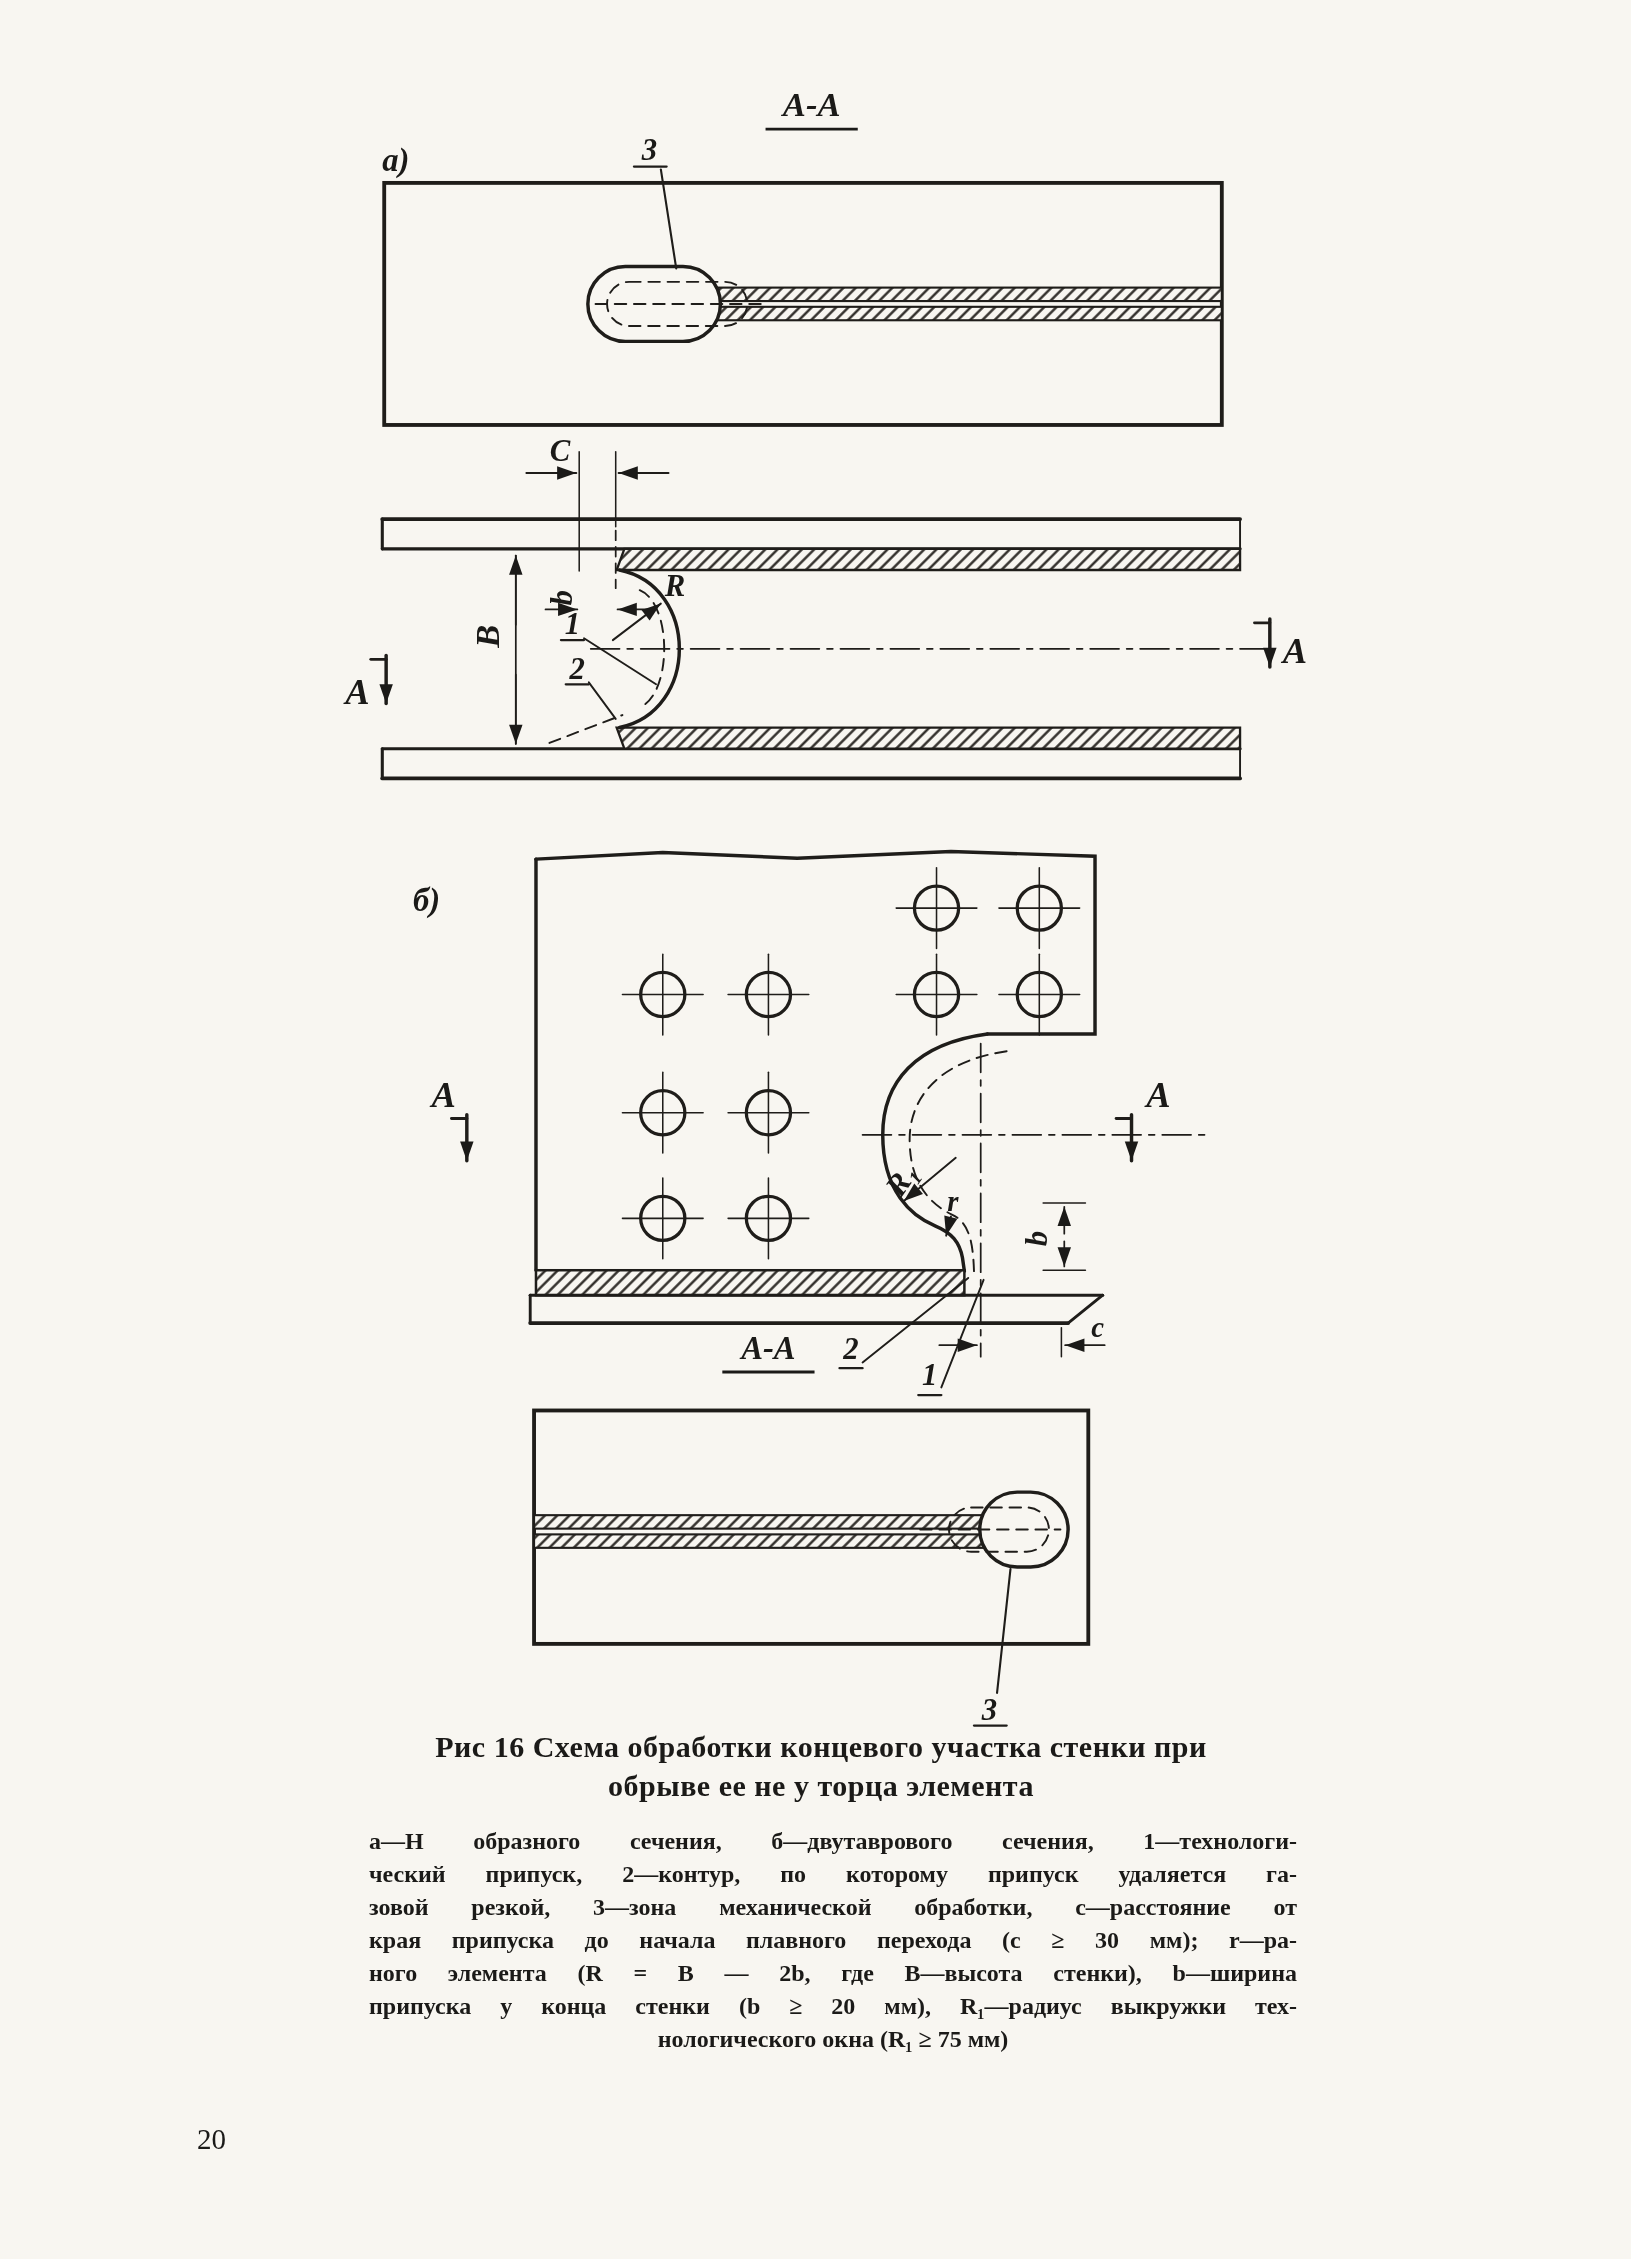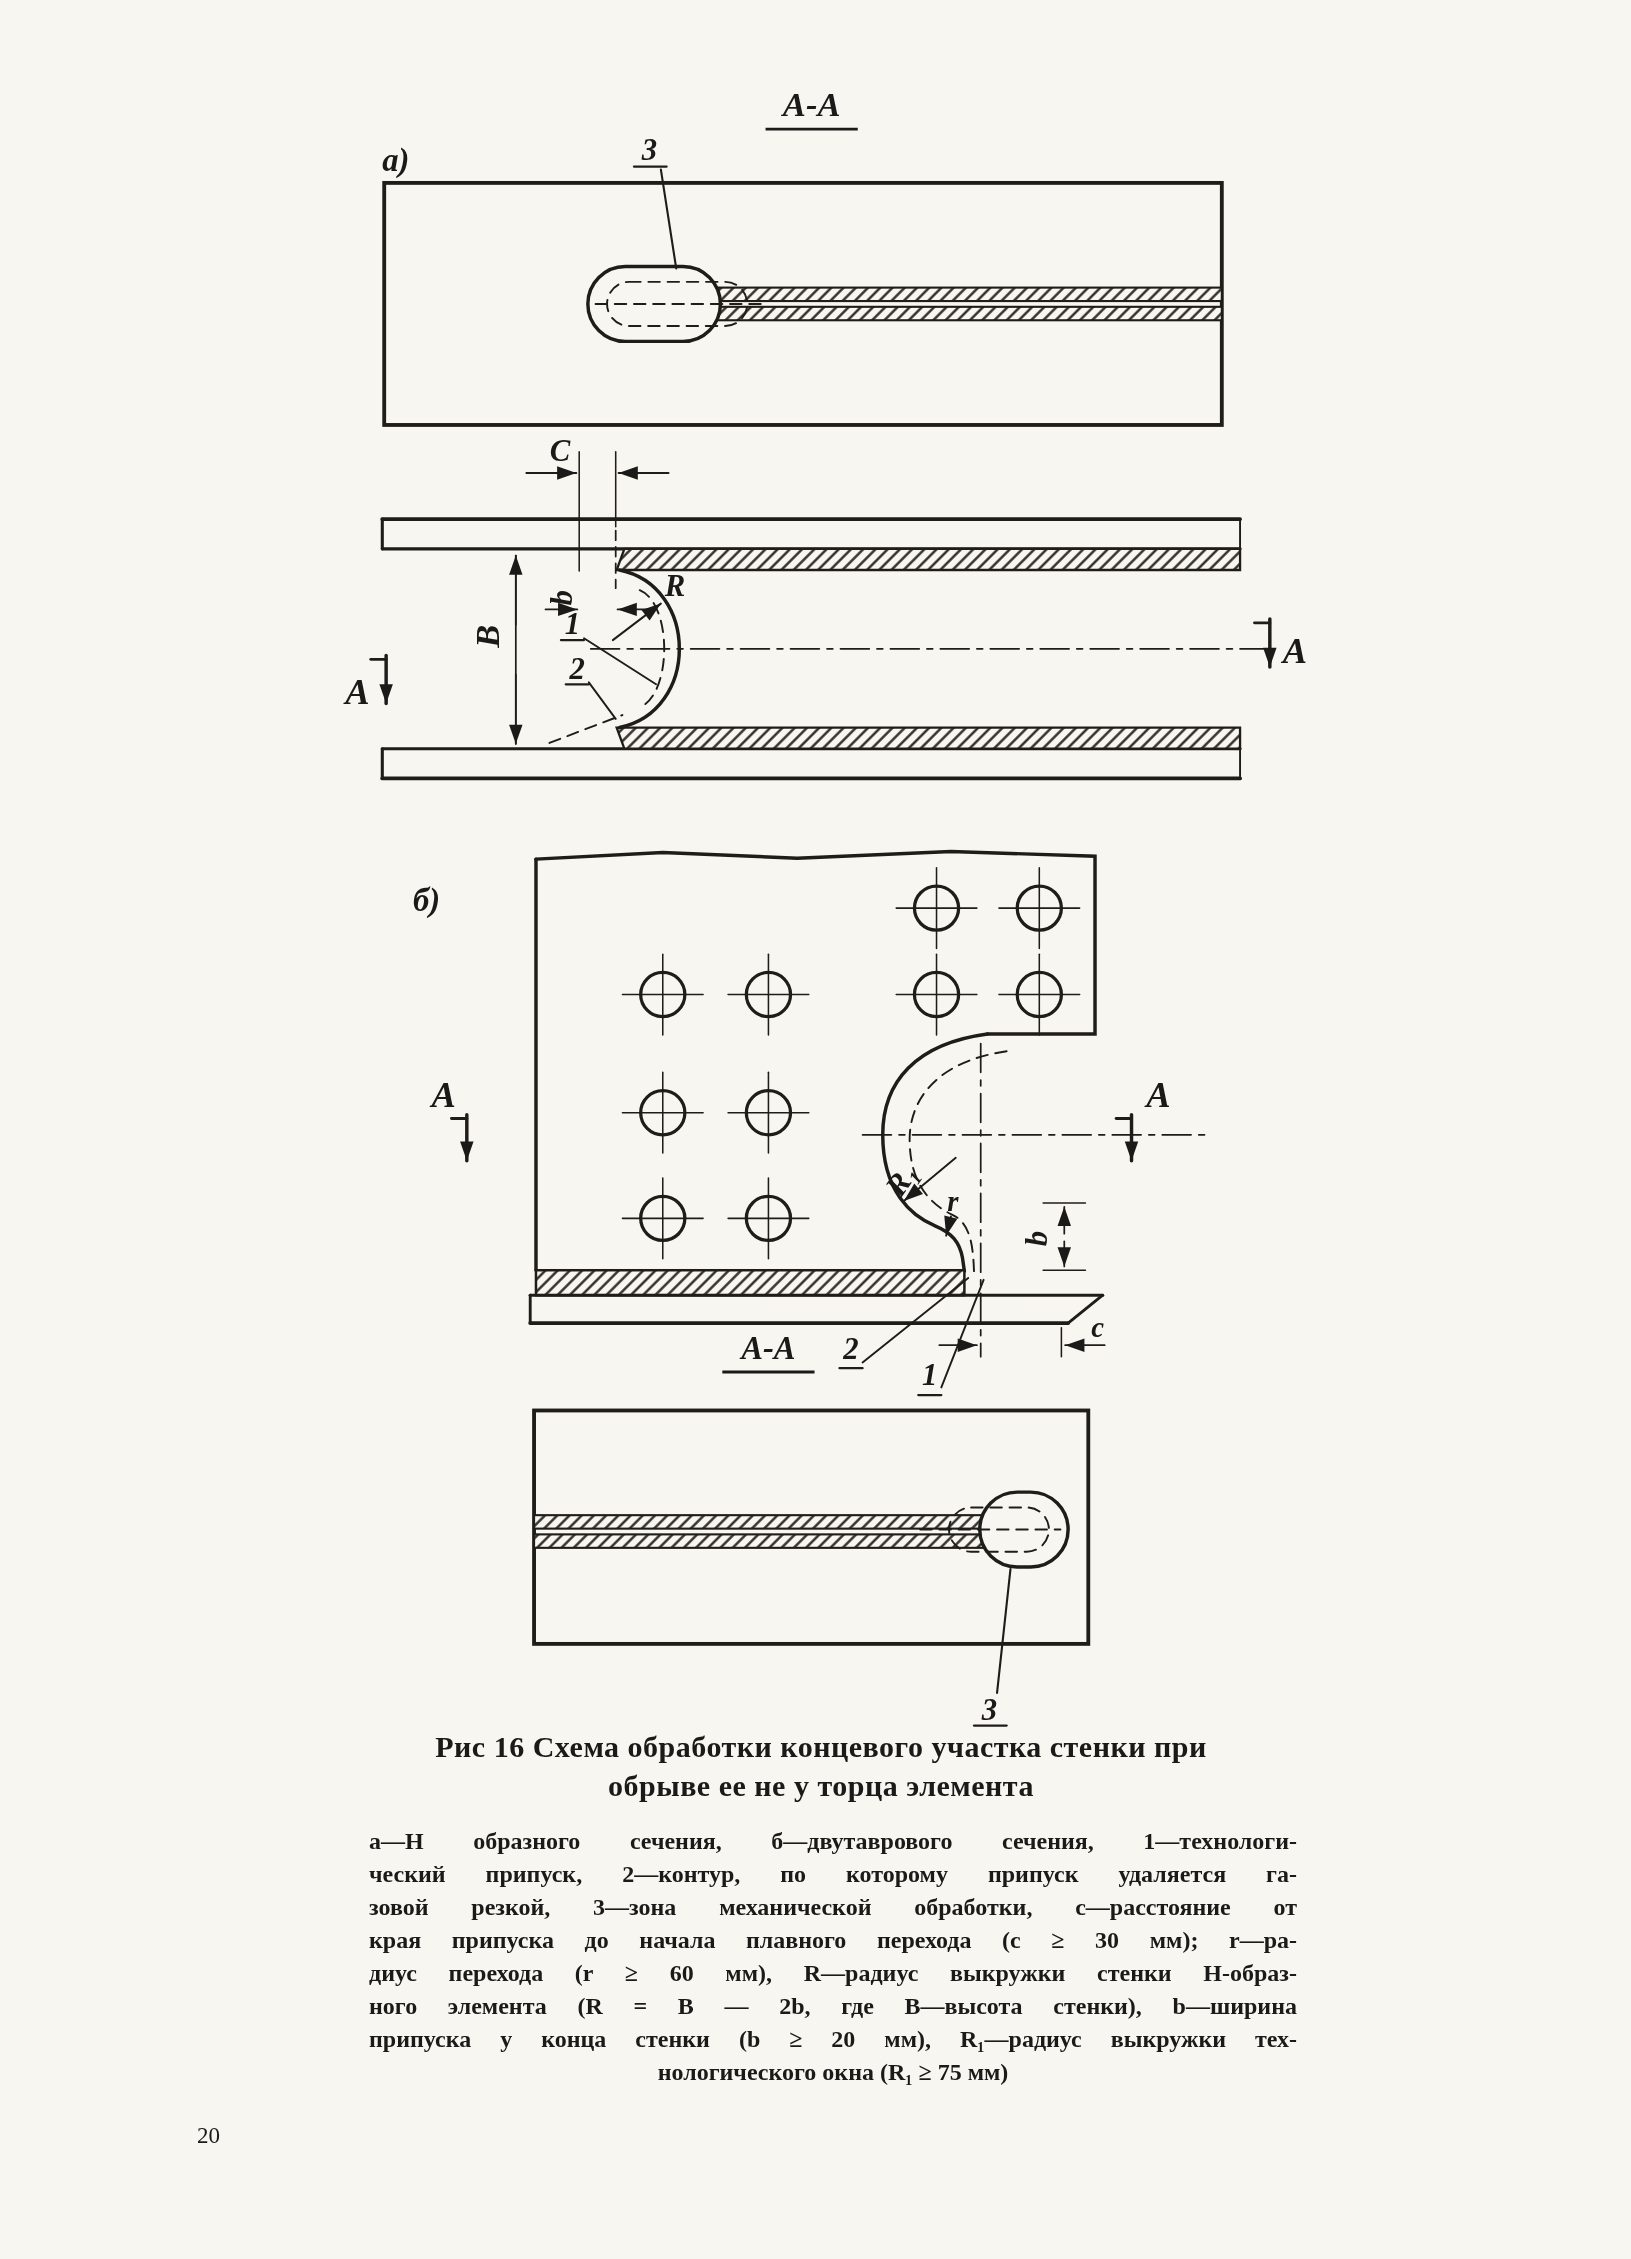--- a/index.html
+++ b/index.html
@@ -27,21 +27,21 @@
     letter-spacing:0.5px;
   }
   .legend{
     position:absolute;left:357px;top:1825px;width:940px;
     font-weight:600;font-size:24px;line-height:33px;
   }
   .legend-line{text-align:justify;text-align-last:justify;margin-left:12px;}
   .legend-line.last{text-align:right;text-align-last:center;}
   .pageno{
     position:absolute;left:197px;top:2123px;
-    font-size:23px;font-weight:400;text-align:center;
+    font-size:29px;font-weight:400;text-align:center;
   }
 </style>
 </head>
 <body>
 
 <div class="page">
 
 <svg viewBox="0 0 1698 2352" width="1631" height="2260">
   <defs>
     <pattern id="hatch" width="9" height="9" patternUnits="userSpaceOnUse" patternTransform="rotate(45)">
@@ -272,21 +272,20 @@
 <div class="caption">
   <div>Рис 16 Схема обработки концевого участка стенки при</div>
   <div>обрыве ее не у торца элемента</div>
 </div>
 
 <div class="legend">
   <div class="legend-line">а—Н образного сечения, б—двутаврового сечения, 1—технологи-</div>
   <div class="legend-line">ческий припуск, 2—контур, по которому припуск удаляется га-</div>
   <div class="legend-line">зовой резкой, 3—зона механической обработки, с—расстояние от</div>
   <div class="legend-line">края припуска до начала плавного перехода (с ≥ 30 мм); r—ра-</div>
-  <div class="legend-line">диус перехода (r ≥ 60 мм), R—радиус выкружки стенки Н-образ-</div>
   <div class="legend-line">ного элемента (R = В — 2b, где В—высота стенки), b—ширина</div>
   <div class="legend-line">припуска у конца стенки (b ≥ 20 мм), R₁—радиус выкружки тех-</div>
   <div class="legend-line last">нологического окна (R₁ ≥ 75 мм)</div>
 </div>
 
 <div class="pageno">20</div>
 
 </div>
 
 

